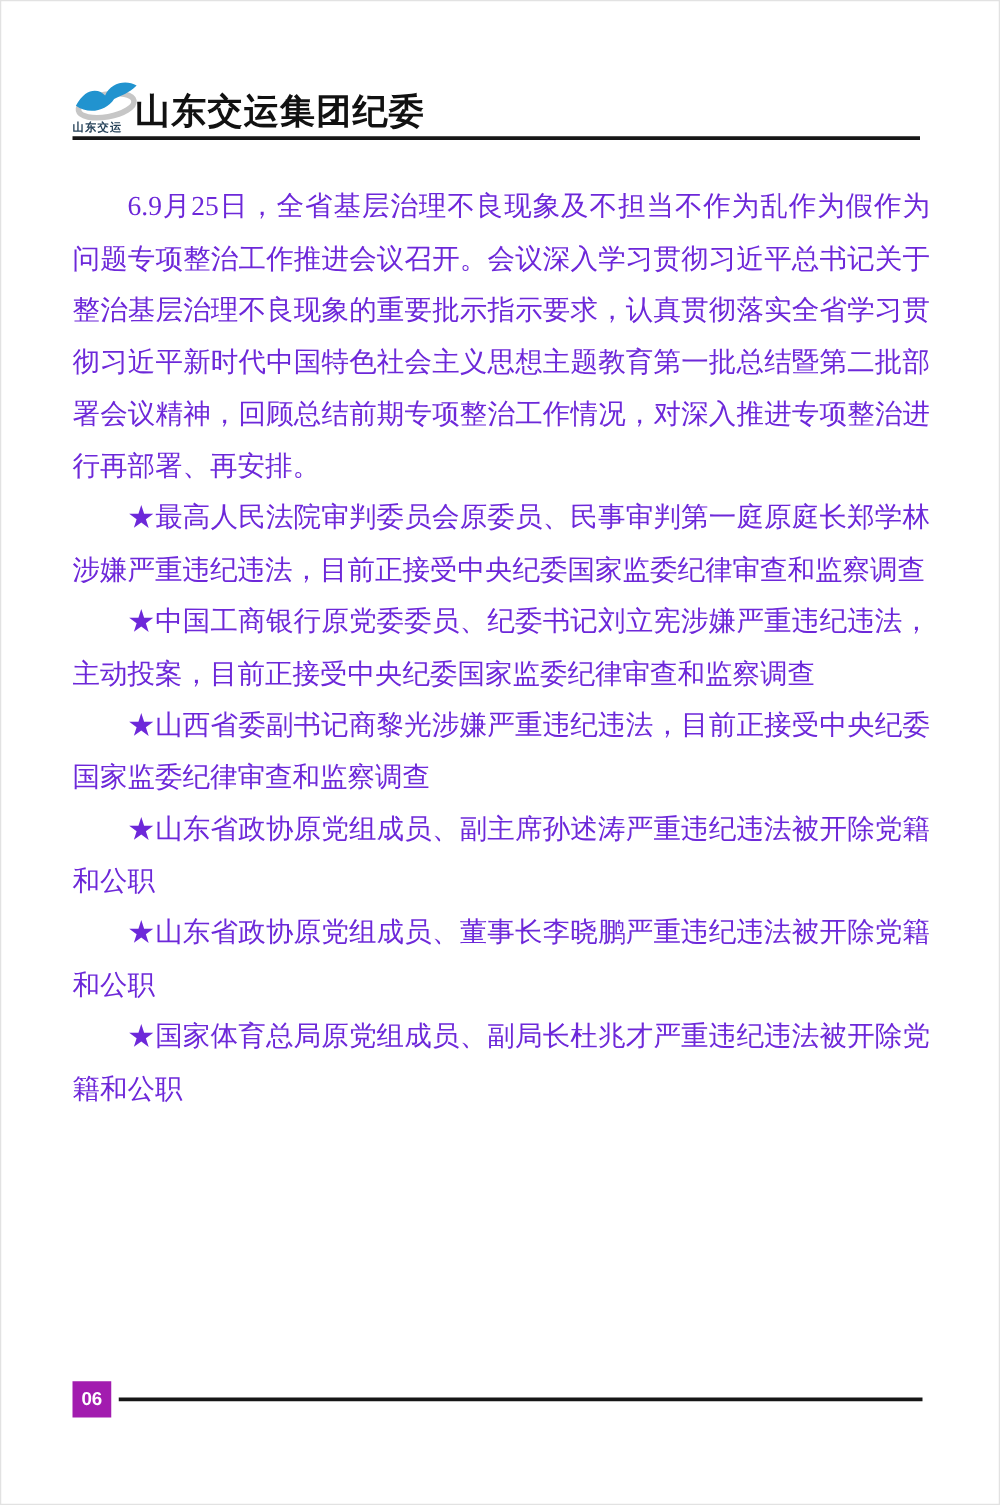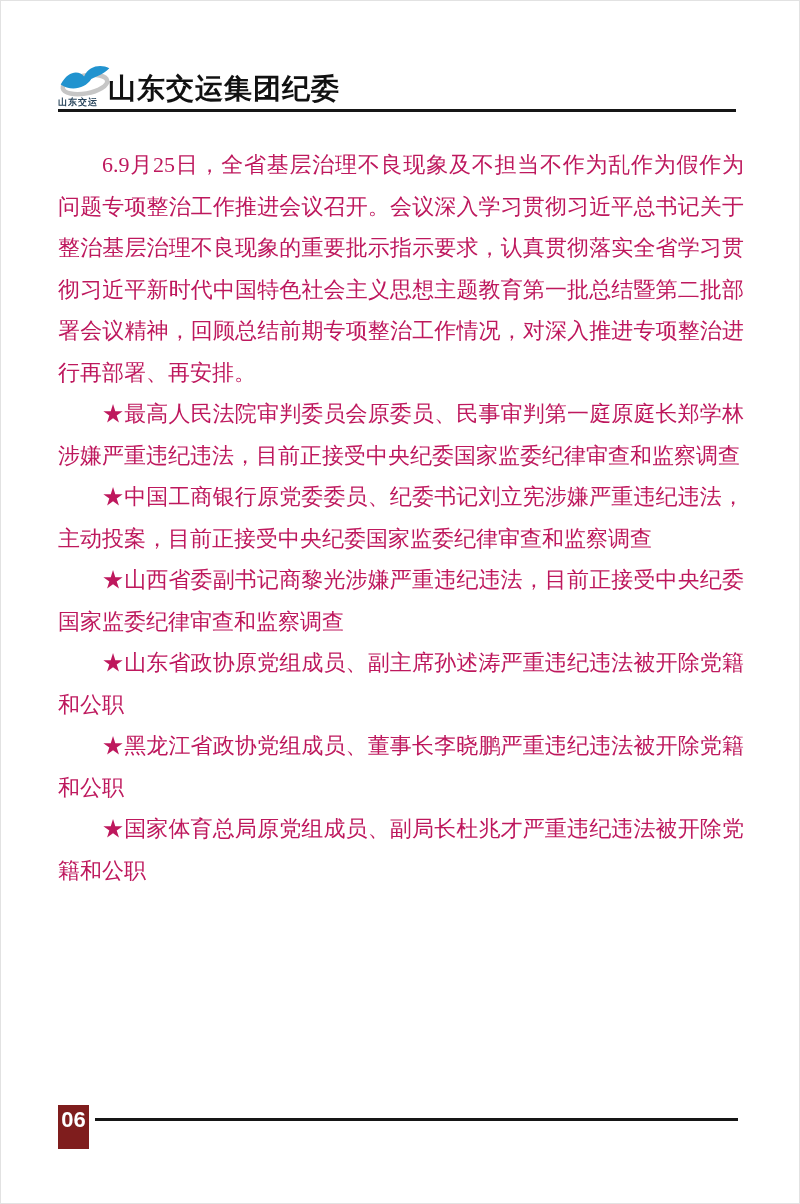--- a/index.html
+++ b/index.html
@@ -51,41 +51,41 @@
   }
 
   
   .body-text {
     position: absolute;
     top: 143px;
     left: 57px;
     width: 686px;
     font-size: 22px;
     line-height: 41.5px;
-    color: #be185d;
+    color: #6d28d9;
     text-align: justify;
     text-justify: inter-character;
   }
   .body-text p {
     text-indent: 2em;
     word-break: break-all;
   }
 
   
   .footer { position: absolute; left: 0; top: 1102px; width: 800px; height: 36px; }
   .page-num-badge {
     position: absolute;
     left: 57px;
     top: 2px;
     width: 31px;
-    height: 44px;
-    background: #7f1d1d;
+    height: 29px;
+    background: #a21caf;
     color: #ffffff;
     font-family: "Liberation Sans", "DejaVu Sans", sans-serif;
-    font-size: 22px;
+    font-size: 15px;
     font-weight: 600;
     text-align: center;
     line-height: 29px;
   }
   .footer-rule {
     position: absolute;
     left: 94px;
     top: 15px;
     width: 643px;
     height: 3px;
@@ -110,21 +110,21 @@
     <div class="header-title">山东交运集团纪委</div>
   </div>
   <div class="header-rule"></div>
 
   <div class="body-text">
     <p>6.9月25日，全省基层治理不良现象及不担当不作为乱作为假作为问题专项整治工作推进会议召开。会议深入学习贯彻习近平总书记关于整治基层治理不良现象的重要批示指示要求，认真贯彻落实全省学习贯彻习近平新时代中国特色社会主义思想主题教育第一批总结暨第二批部署会议精神，回顾总结前期专项整治工作情况，对深入推进专项整治进行再部署、再安排。</p>
     <p>★最高人民法院审判委员会原委员、民事审判第一庭原庭长郑学林涉嫌严重违纪违法，目前正接受中央纪委国家监委纪律审查和监察调查</p>
     <p>★中国工商银行原党委委员、纪委书记刘立宪涉嫌严重违纪违法，主动投案，目前正接受中央纪委国家监委纪律审查和监察调查</p>
     <p>★山西省委副书记商黎光涉嫌严重违纪违法，目前正接受中央纪委国家监委纪律审查和监察调查</p>
     <p>★山东省政协原党组成员、副主席孙述涛严重违纪违法被开除党籍和公职</p>
-    <p>★黑龙江省政协党组成员、董事长李晓鹏严重违纪违法被开除党籍和公职</p>
+    <p>★山东省政协原党组成员、董事长李晓鹏严重违纪违法被开除党籍和公职</p>
     <p>★国家体育总局原党组成员、副局长杜兆才严重违纪违法被开除党籍和公职</p>
   </div>
 
   <div class="footer">
     <div class="page-num-badge">06</div>
     <div class="footer-rule"></div>
   </div>
 
 </div>
 

